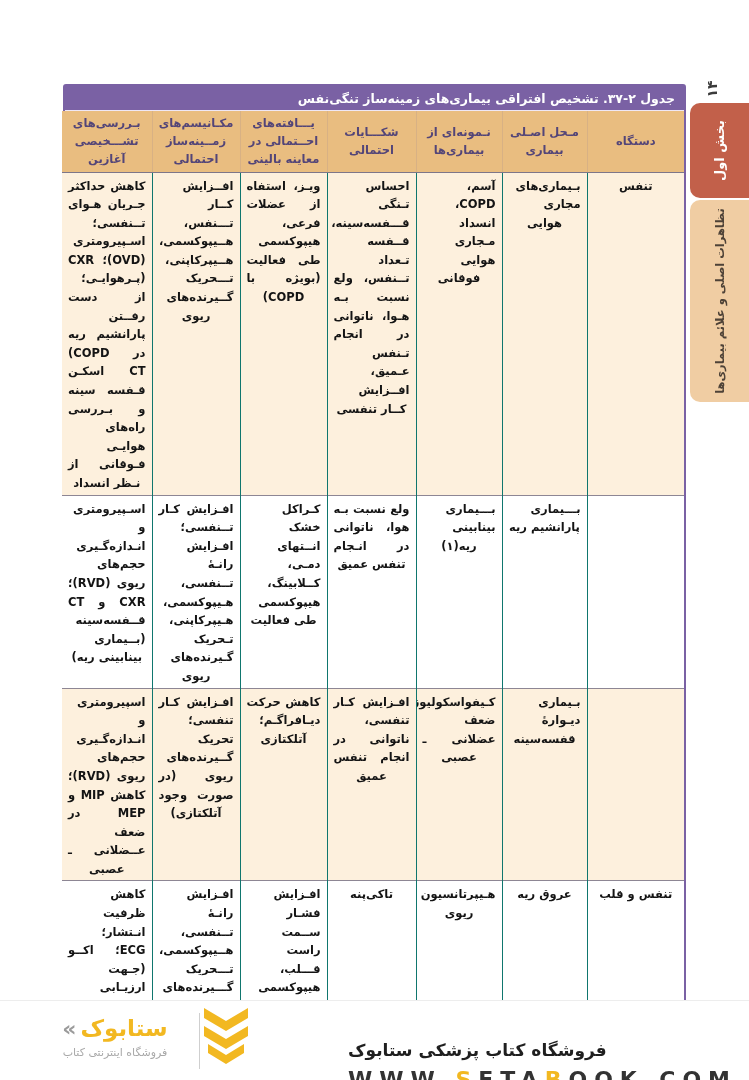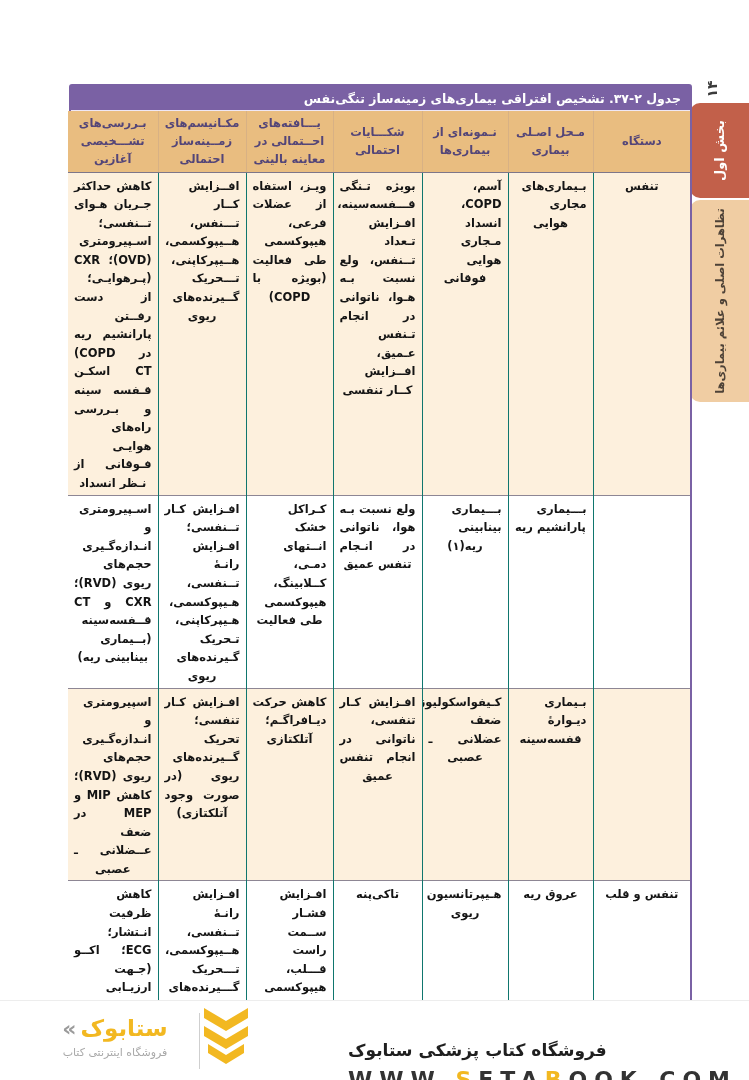--- a/index.html
+++ b/index.html
@@ -16,21 +16,21 @@
               display:flex; align-items:center; justify-content:center;
               border-radius:10px 0 0 10px; }
   .tab-red { top:103px; height:95px; background:#c2604a; }
   .tab-red span { transform:rotate(-90deg); white-space:nowrap; color:#ffffff;
                   font-weight:bold; font-size:13px; }
   .tab-tan { top:200px; height:202px; background:#f0cda3; }
   .tab-tan span { transform:rotate(-90deg); white-space:nowrap; color:#4e4237;
                   font-weight:bold; font-size:11.5px; }
 
   
-  .tablewrap { position:absolute; top:84px; left:69px; width:623px;
+  .tablewrap { position:absolute; top:84px; left:63px; width:623px;
                border:2px solid #7a61a4; border-radius:3px; background:#ffffff; }
   .ttitle { background:#7a61a4; color:#ffffff; font-weight:bold; font-size:12.5px;
             height:25px; line-height:25px; padding:0 9px; border-bottom:1px solid #efe7f5;
             white-space:nowrap; overflow:hidden; }
   table { border-collapse:collapse; table-layout:fixed; width:100%; }
   col.c0{width:97px} col.c1{width:85px} col.c2{width:86px} col.c3{width:89px}
   col.c4{width:87px} col.c5{width:88px} col.c6{width:90px}
   th { background:#e9bd80; color:#534578; font-weight:bold; font-size:11.5px;
        line-height:18px; height:61px; vertical-align:middle; text-align:center;
        padding:2px 3px; border-left:1px solid #d8b184; border-bottom:1px solid #7d7689; }
@@ -101,21 +101,21 @@
           <th>یـــافته‌های احــتمالی در معاینه بالینی</th>
           <th>مکـانیسم‌های زمــینه‌ساز احتمالی</th>
           <th>بـررسی‌های تشـــخیصی آغازین</th>
         </tr>
       </thead>
       <tbody>
         <tr>
           <td>تنفس</td>
           <td>بـیماری‌های مجاری هوایی</td>
           <td>آسم، COPD، انسداد مـجاری هوایی فوقانی</td>
-          <td>بویژه تـنگی قـــفسه‌سینه، افـزایش تـعداد تــنفس، ولع نسبت بـه هـوا، ناتوانی در انجام تـنفس عـمیق، افــزایش کــار تنفسی</td>
+          <td>احساس تـنگی قـــفسه‌سینه، قــفسه تـعداد تــنفس، ولع نسبت بـه هـوا، ناتوانی در انجام تـنفس عـمیق، افــزایش کــار تنفسی</td>
           <td>ویـز، استفاه از عضلات فرعی، هیپوکسمی طی فعالیت (بویژه با COPD)</td>
           <td>افــزایش کــار تـــنفس، هــیپوکسمی، هــیپرکاپنی، تـــحریک گــیرنده‌های ریوی</td>
           <td>کاهش حداکثر جـریان هـوای تــنفسی؛ اسـپیرومتری (OVD)؛ CXR (پـرهوایـی؛ از دست رفــتن پارانشیم ریه در COPD‏) CT اسکـن قـفسه سینه و بـررسی راه‌های هوایـی فـوقانی از نـظر انسداد</td>
         </tr>
         <tr>
           <td></td>
           <td>بـــیماری پارانشیم ریه</td>
           <td>بـــیماری بینابینی ریه(۱)</td>
           <td>ولع نسبت بـه هوا، ناتوانی در انـجام تنفس عمیق</td>
           <td>کـراکل خشک انــتهای دمـی، کــلابینگ، هیپوکسمی طی فعالیت</td>

